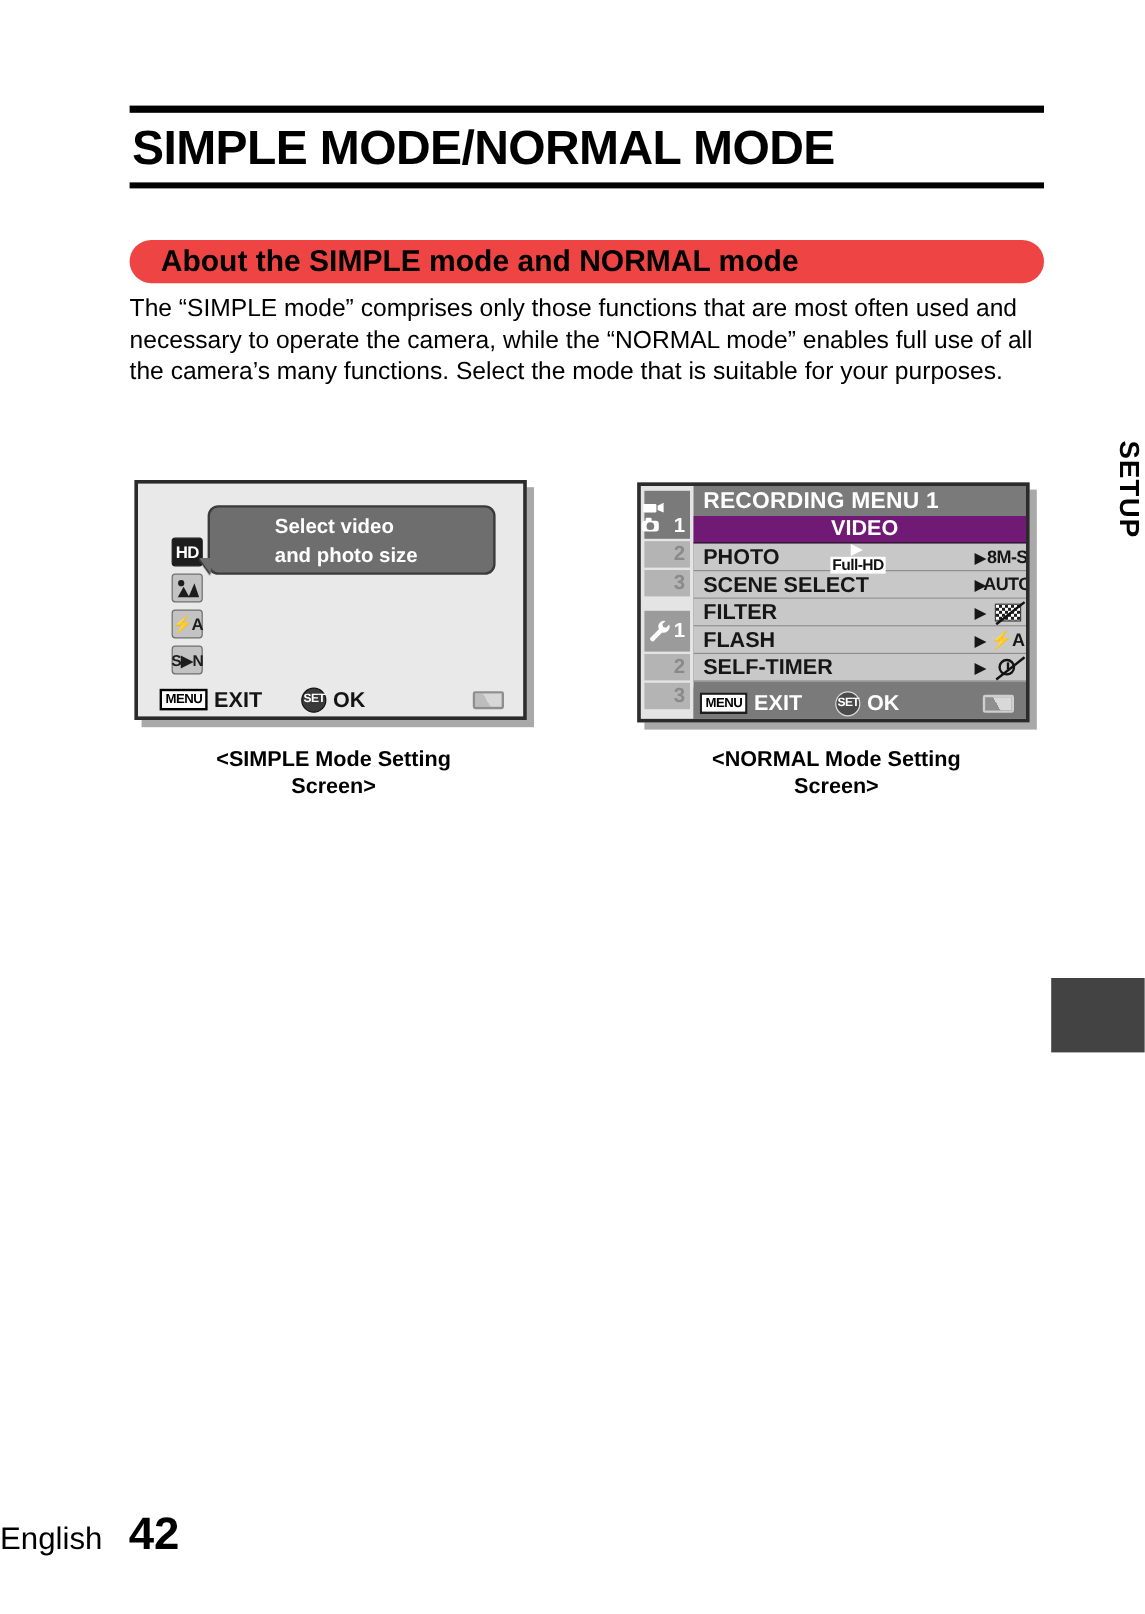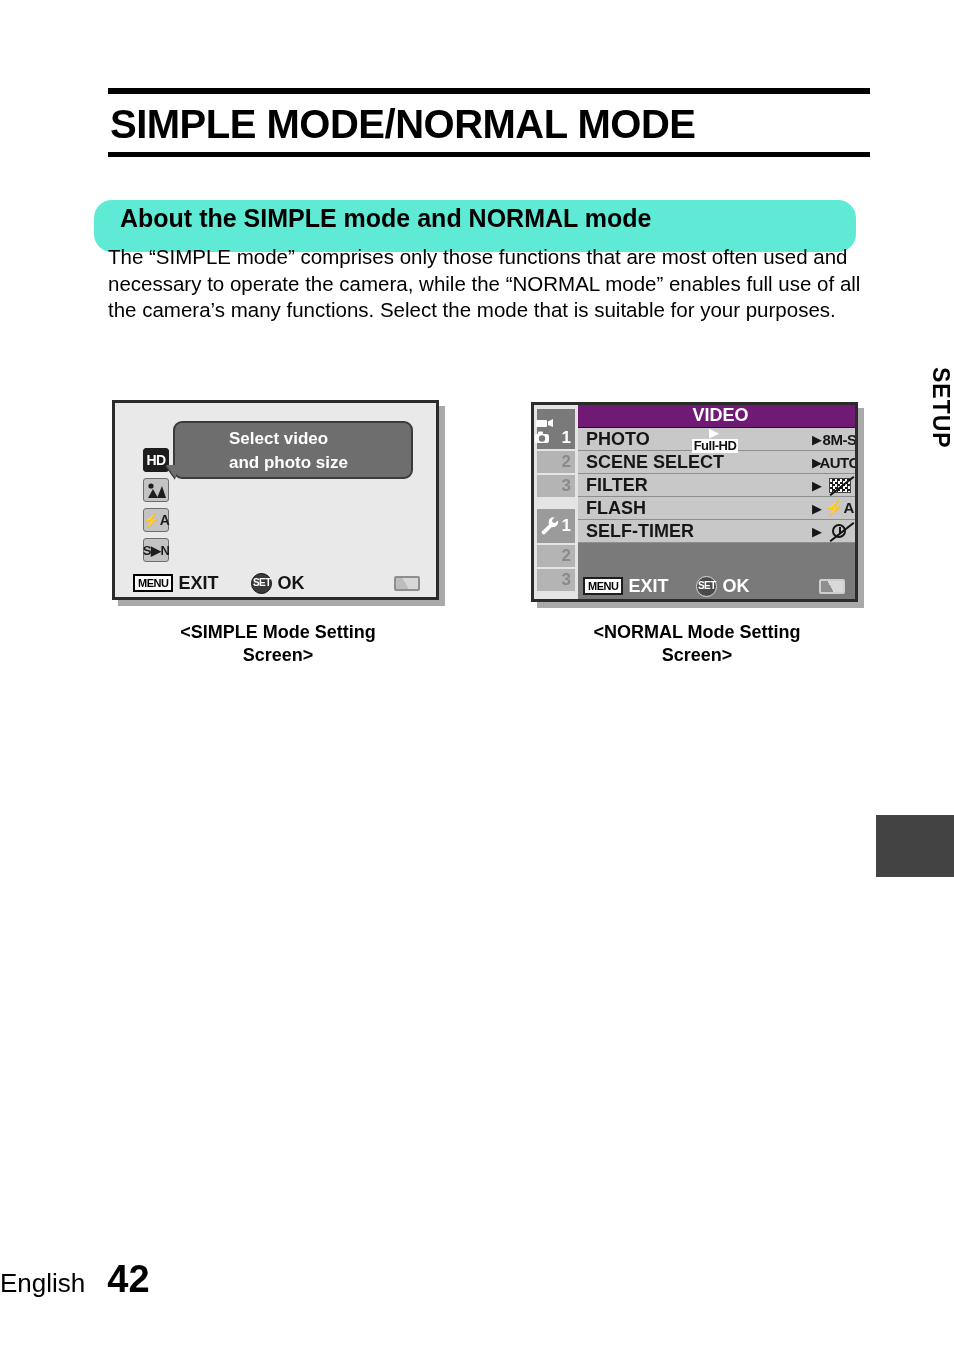--- a/index.html
+++ b/index.html
@@ -38,25 +38,25 @@
     font-weight: bold;
     letter-spacing: -0.5px;
     line-height: 52px;
     padding: 4px 0 2px 2px;
     white-space: nowrap;
   }
 
   
   #section-banner {
     position: absolute;
-    left: 94px;
+    left: 108px;
     top: 200px;
     width: 762px;
-    height: 52px;
-    background: #5eead4;
+    height: 36px;
+    background: #ef4444;
     border-radius: 18px;
   }
   #section-banner-label {
     font-size: 25px;
     font-weight: bold;
     line-height: 36px;
     padding-left: 26px;
     white-space: nowrap;
   }
 
@@ -530,20 +530,21 @@
       </div>
       <div class="tab-cell">
         <span>2</span>
       </div>
       <div class="tab-cell">
         <span>3</span>
       </div>
     </div>
 
     <div id="normal-menu-panel">
+      <div id="normal-menu-title">RECORDING MENU 1</div>
 
       <div class="menu-row selected">
         <span class="menu-row-label">VIDEO</span>
         <span class="menu-row-arrow">▶</span>
         <span class="menu-row-value">
           <span class="val-fullhd">Full-HD</span>
         </span>
       </div>
 
       <div class="menu-row">

